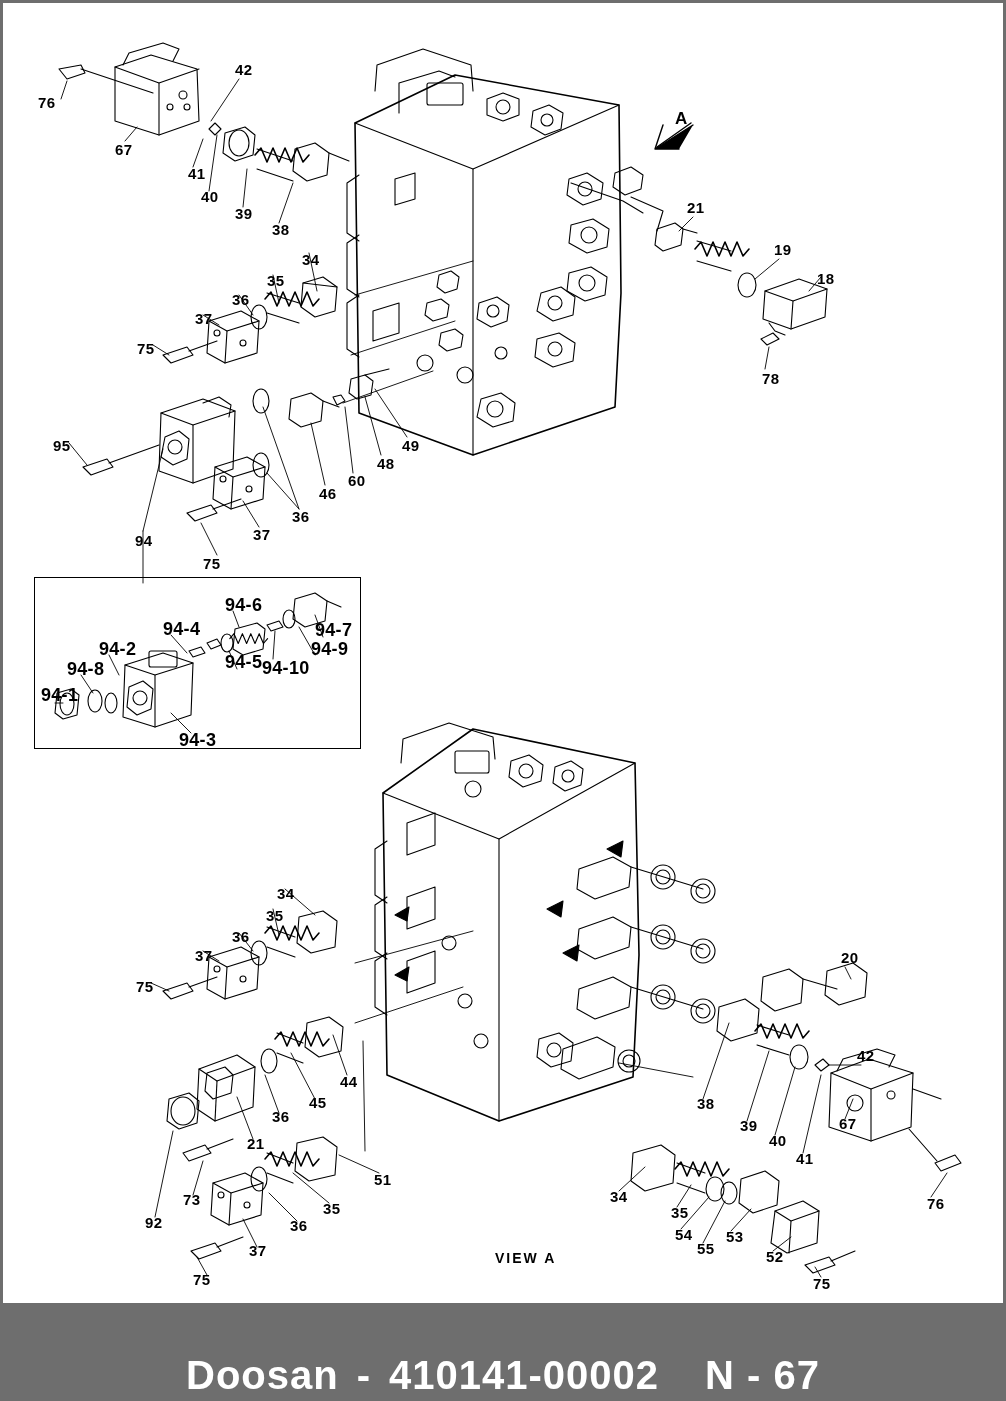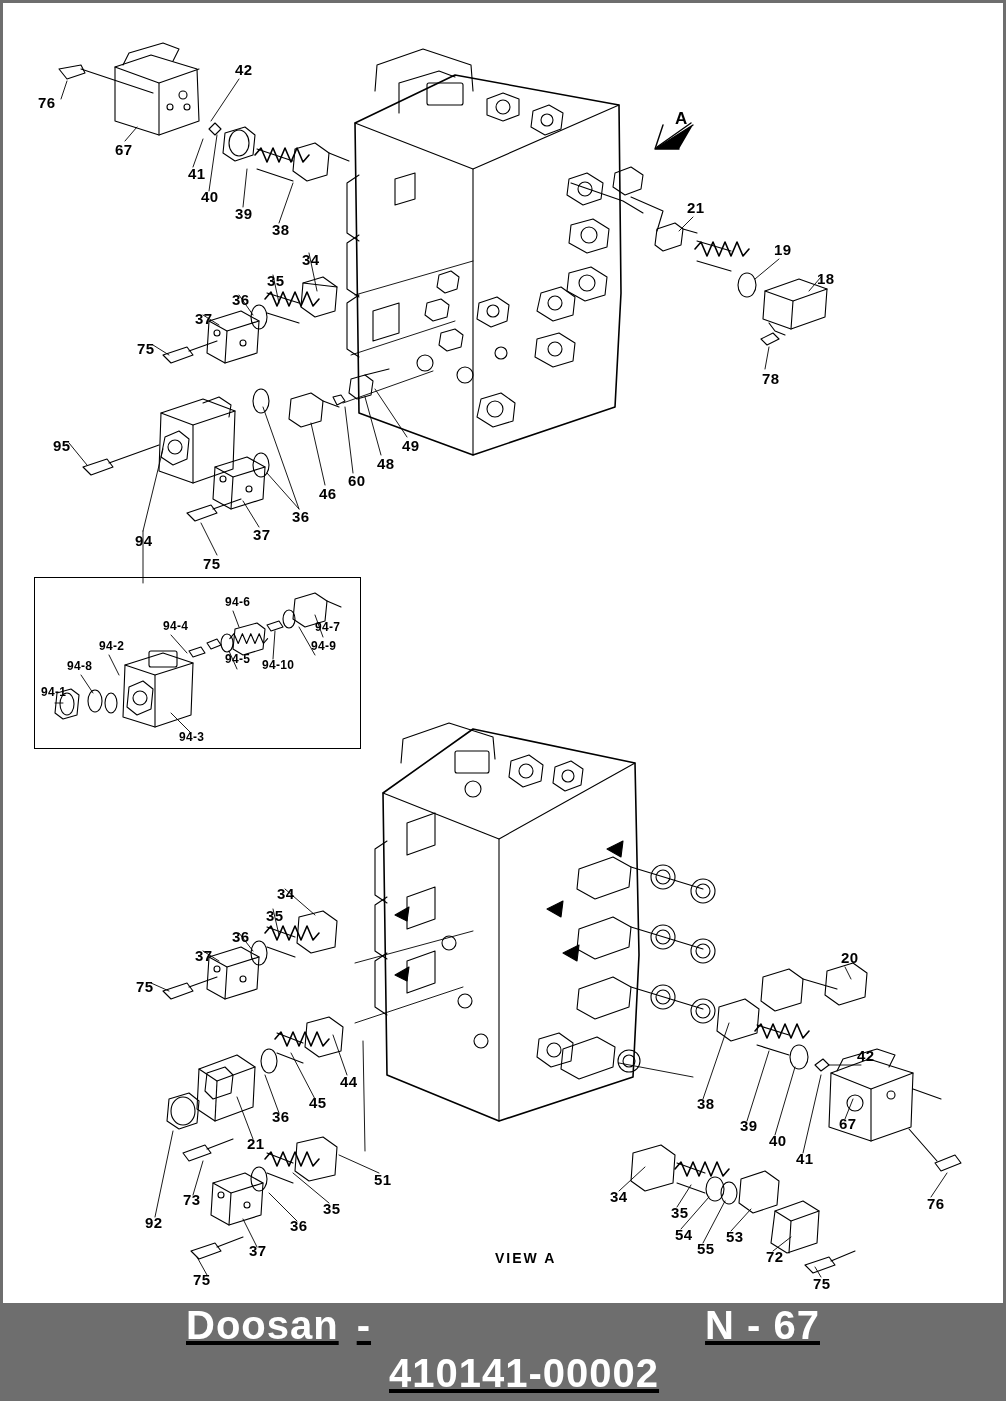--- a/index.html
+++ b/index.html
@@ -34,21 +34,21 @@
   .lbl {
     position: absolute;
     font-family: "Liberation Sans", sans-serif;
     font-size: 15px;
     font-weight: 700;
     color: #000000;
     white-space: nowrap;
     line-height: 1;
     letter-spacing: .3px;
   }
-  .lbl.sm { font-size: 12px; }
+  .lbl.sm { font-size: 18px; }
   .viewa {
     position: absolute;
     font-size: 14px;
     font-weight: 700;
     letter-spacing: 2px;
     color: #000;
   }
   .arrowA {
     position: absolute;
     font-size: 17px;
@@ -66,24 +66,23 @@
     background: transparent;
   }
 
   
   #footer {
     position: absolute;
     left: 3px; bottom: 3px;
     width: 1000px; height: 95px;
     background: #6e6e6e;
     display: flex;
-    align-items: flex-start;
+    align-items: flex-end;
     justify-content: center;
     gap: 46px;
-    text-decoration: underline;
   }
   #footer .ftxt {
     color: #ffffff;
     font-family: "Liberation Sans", sans-serif;
     font-size: 40px;
     font-weight: 700;
     letter-spacing: 1px;
   }
 </style>
 </head>
@@ -532,21 +531,21 @@
     <span class="lbl" style="left:793px; top:1148px;">41</span>
     <span class="lbl" style="left:836px; top:1113px;">67</span>
     <span class="lbl" style="left:854px; top:1045px;">42</span>
     <span class="lbl" style="left:838px; top:947px;">20</span>
     <span class="lbl" style="left:924px; top:1193px;">76</span>
     <span class="lbl" style="left:607px; top:1186px;">34</span>
     <span class="lbl" style="left:668px; top:1202px;">35</span>
     <span class="lbl" style="left:672px; top:1224px;">54</span>
     <span class="lbl" style="left:694px; top:1238px;">55</span>
     <span class="lbl" style="left:723px; top:1226px;">53</span>
-    <span class="lbl" style="left:763px; top:1246px;">72</span>
+    <span class="lbl" style="left:763px; top:1246px;">52</span>
     <span class="lbl" style="left:810px; top:1273px;">75</span>
 
     <span class="viewa" style="left:492px; top:1247px;">VIEW  A</span>
   </div>
 
   <div id="footer">
     <span class="ftxt">Doosan</span>
     <span class="ftxt" style="margin-left:-28px;">-</span>
     <span class="ftxt" style="margin-left:-28px;margin-top:48px;">410141-00002</span>
     <span class="ftxt">N - 67</span>

